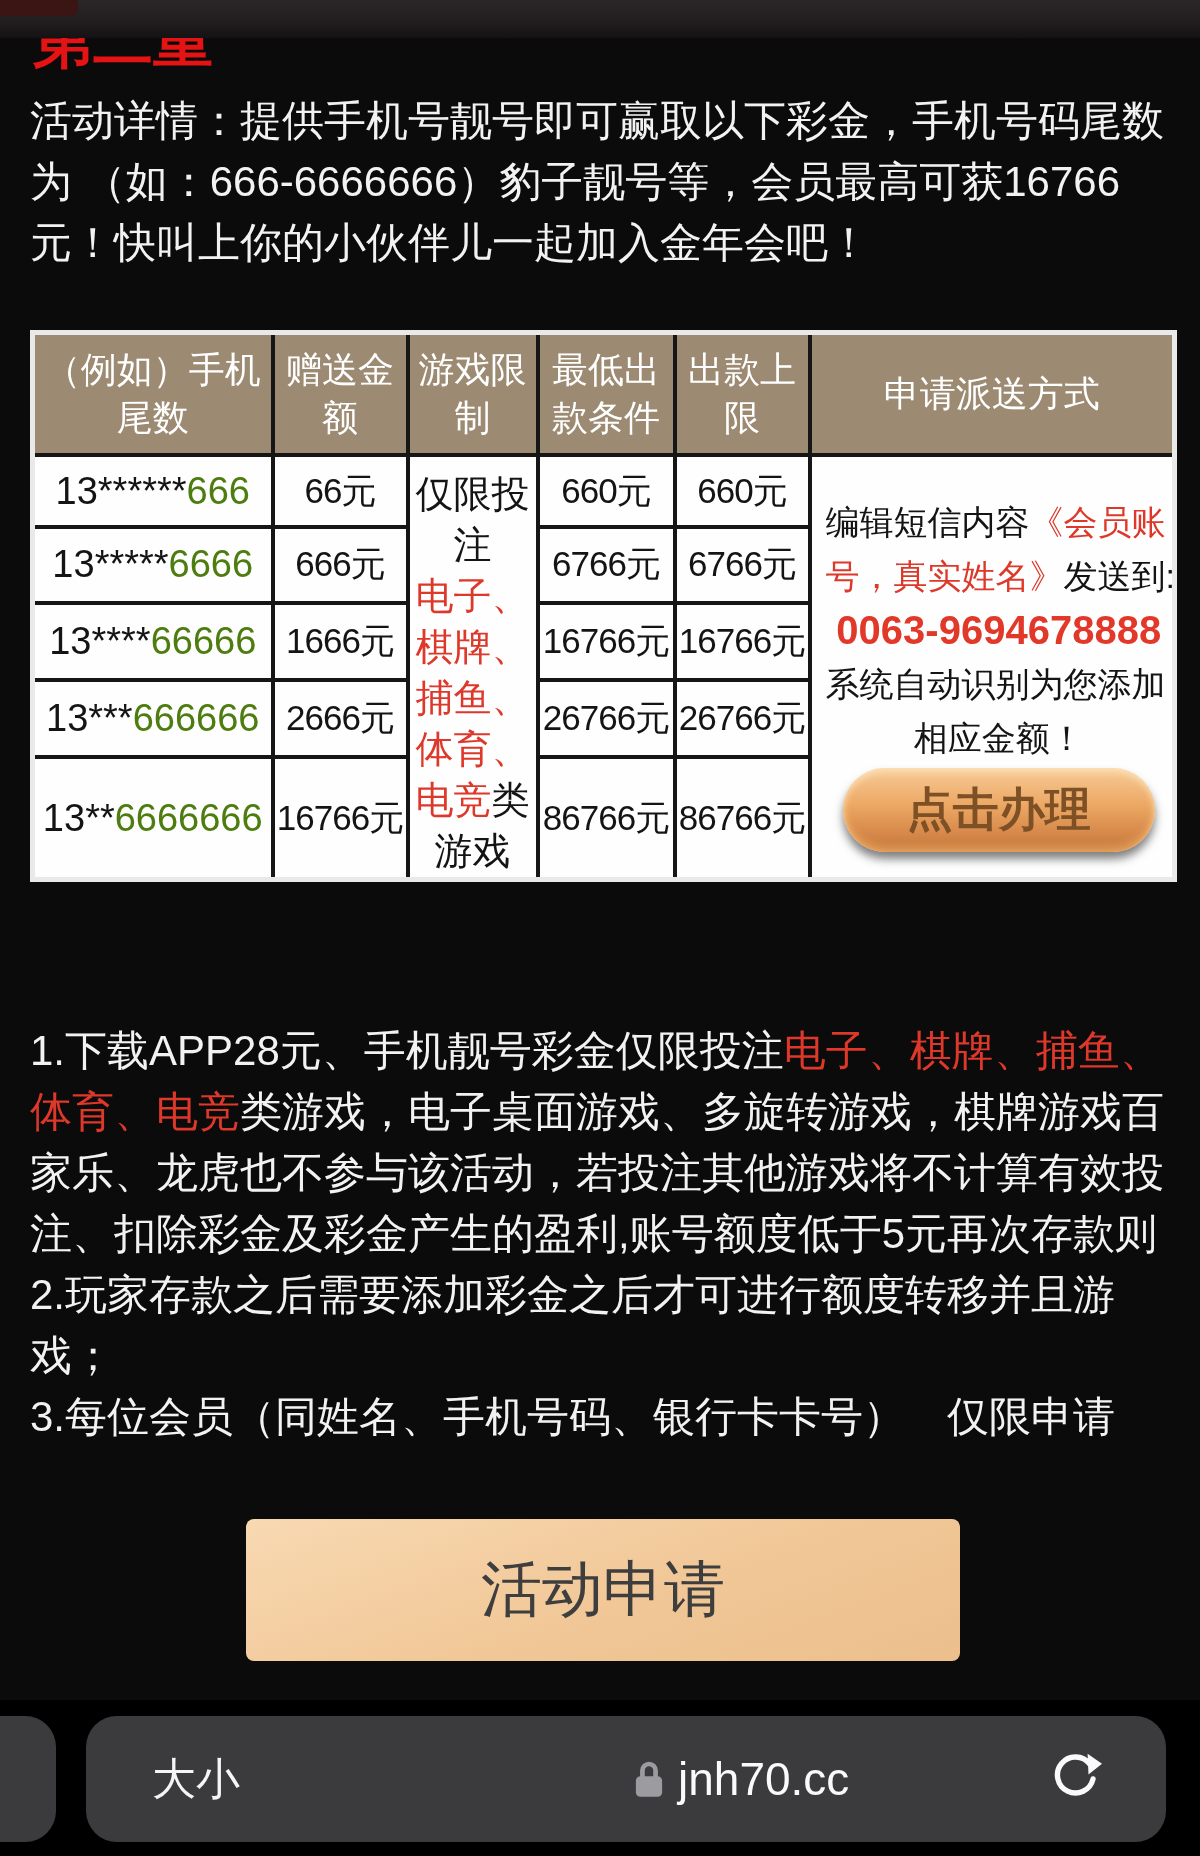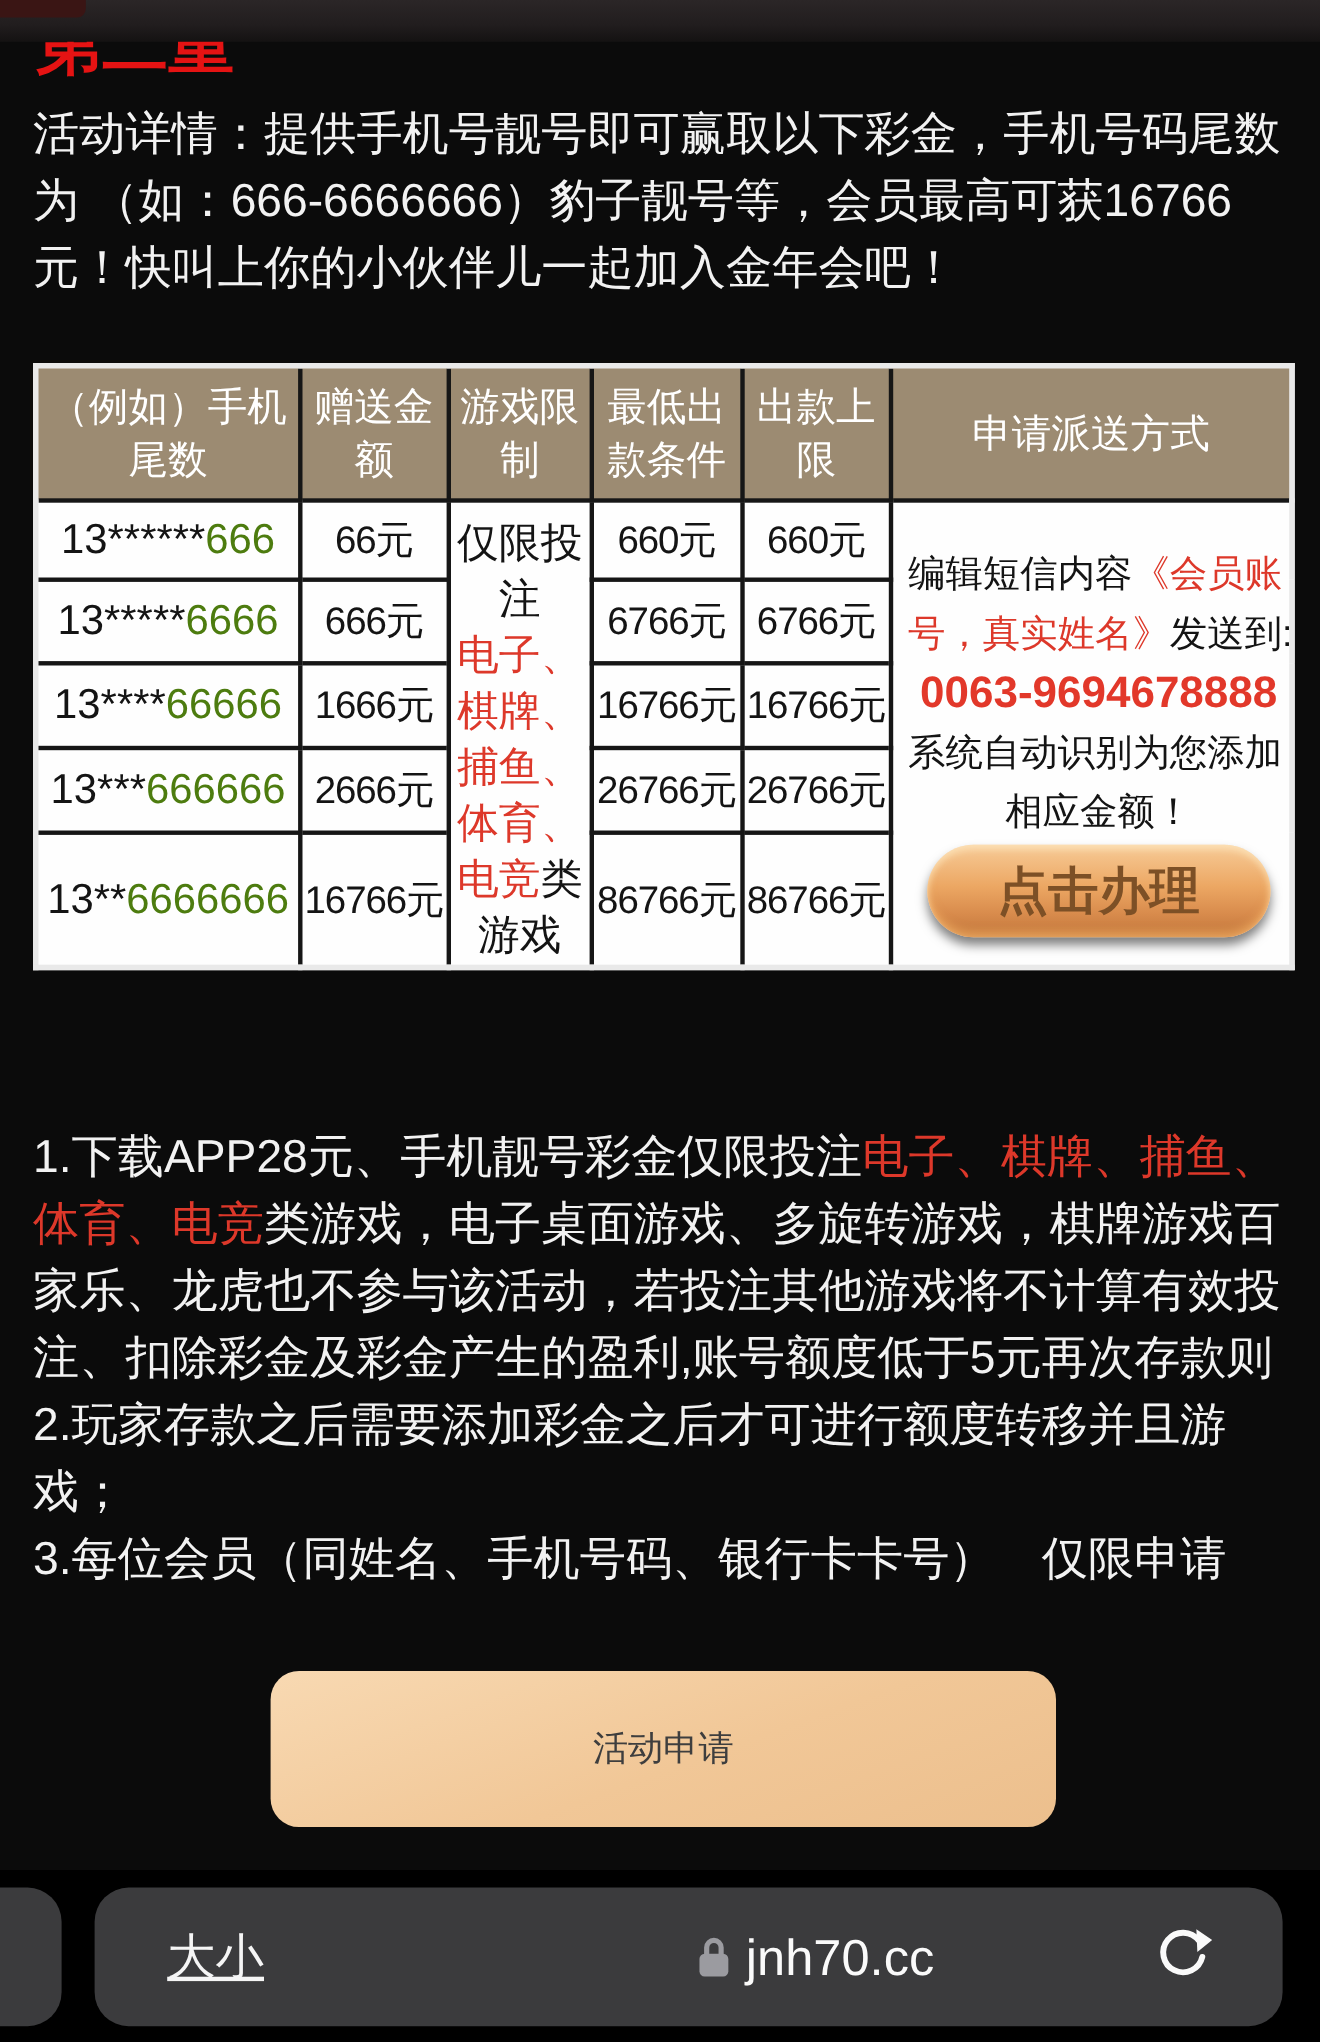--- a/index.html
+++ b/index.html
@@ -46,31 +46,31 @@
               background:linear-gradient(180deg,#f7cb97 0%,#eca763 45%,#d88b4c 75%,#c1763b 100%);
               box-shadow:0 7px 10px rgba(0,0,0,0.5), inset 0 4px 7px rgba(255,236,200,0.65), inset 0 -5px 8px rgba(255,190,110,0.55);
               font-size:46px;font-weight:bold;color:#7d5026;}
 
   
   .rules-title{position:absolute;left:30px;top:950px;font-size:46px;font-weight:bold;color:#ea1414;white-space:nowrap;}
   .rules{position:absolute;left:30px;top:1020px;width:1155px;height:458px;overflow:hidden;}
   .rules div{font-size:42px;line-height:61px;white-space:nowrap;color:#f2f2f2;}
 
   
-  .apply-btn{position:absolute;left:246px;top:1519px;width:714px;height:142px;border-radius:26px;cursor:pointer;
+  .apply-btn{position:absolute;left:246px;top:1519px;width:714px;height:142px;border-radius:8px;cursor:pointer;
              background:linear-gradient(160deg,#f8d9b2 0%,#f1c797 55%,#ecbf8d 100%);
              display:flex;align-items:center;justify-content:center;
-             font-size:32px;color:#3e3e3e;}
+             font-size:61px;color:#3e3e3e;}
 
   
   .bottom-bar{position:absolute;left:0;top:1700px;width:1200px;height:156px;background:#000;}
   .tab-fragment{position:absolute;left:-36px;top:16px;width:92px;height:126px;border-radius:31px;background:#3b3b3d;}
   .url-pill{position:absolute;left:86px;top:16px;width:1080px;height:126px;border-radius:31px;background:#3b3b3d;cursor:pointer;}
   .size-label{position:absolute;left:66px;top:0;height:126px;display:flex;align-items:center;
-              font-size:44px;color:#f5f5f5;cursor:pointer;text-decoration:underline;}
+              font-size:44px;color:#f5f5f5;cursor:pointer;}
   .url-center{position:absolute;left:548px;top:0;height:126px;display:flex;align-items:center;gap:14px;justify-content:flex-end;}
   .url-text{font-size:46px;color:#fafafa;}
   .refresh-wrap{position:absolute;left:962px;top:36px;width:54px;height:54px;cursor:pointer;}
 </style>
 </head>
 <body>
 
 <div class="page">
 
   <div class="top-band">

